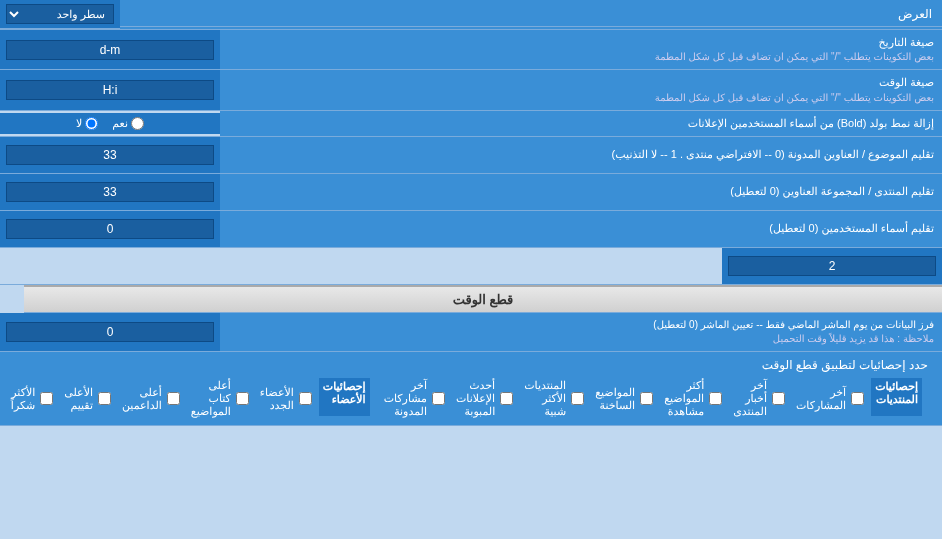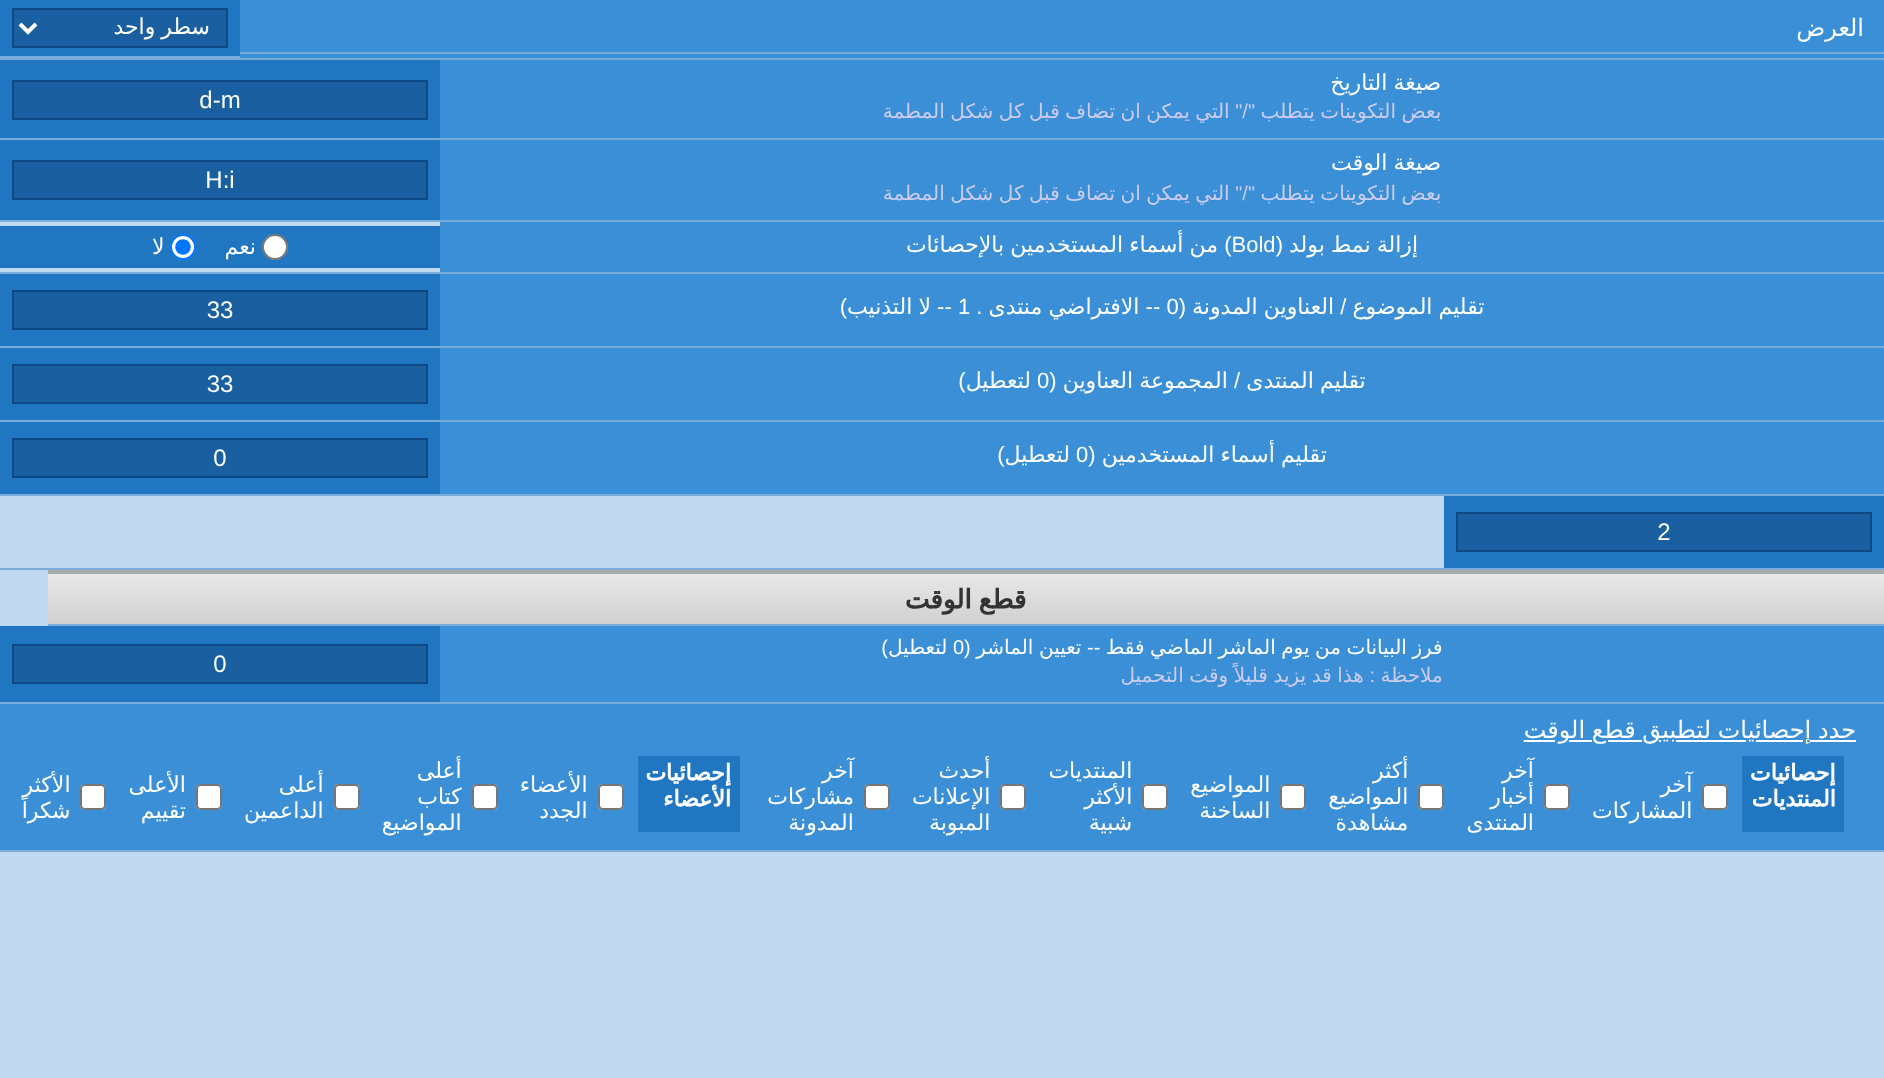--- a/index.html
+++ b/index.html
@@ -17,21 +17,21 @@
     }
 
     .label-cell {
       background: #3a8fd6;
       color: #fff;
       padding: 5px 8px;
       flex: 1;
       text-align: right;
       display: flex;
       align-items: center;
-      justify-content: center;
+      justify-content: flex-start;
       font-size: 11px;
       line-height: 1.4;
     }
 
     .label-cell.small {
       font-size: 10px;
     }
 
     .input-cell {
       background: #2176c2;
@@ -123,21 +123,20 @@
       padding: 6px 10px;
       border-bottom: 1px solid #7aabdb;
     }
 
     .checkbox-title {
       color: #fff;
       font-size: 12px;
       text-align: right;
       margin-bottom: 6px;
       padding-right: 4px;
-      text-decoration: underline;
     }
 
     .checkbox-columns {
       display: flex;
       gap: 10px;
       direction: rtl;
     }
 
     .checkbox-col {
       flex: 1;
@@ -216,21 +215,21 @@
       <span>صيغة الوقت</span><br>
       <span class="description-small">بعض التكوينات يتطلب "/" التي يمكن ان تضاف قبل كل شكل المطمة</span>
     </span>
   </div>
   <div class="input-cell">
     <input type="text" value="H:i" style="">
   </div>
 </div>
 
 <div class="radio-row">
-  <div class="label-cell">إزالة نمط بولد (Bold) من أسماء المستخدمين بالإحصائات</div>
+  <div class="label-cell">إزالة نمط بولد (Bold) من أسماء المستخدمين الإعلانات</div>
   <div class="radio-cell">
     <label>
       <input type="radio" name="bold_option" value="yes" style="">
       <span>نعم</span>
     </label>
     <label>
       <input type="radio" name="bold_option" value="no" checked="" style="">
       <span>لا</span>
     </label>
   </div>

